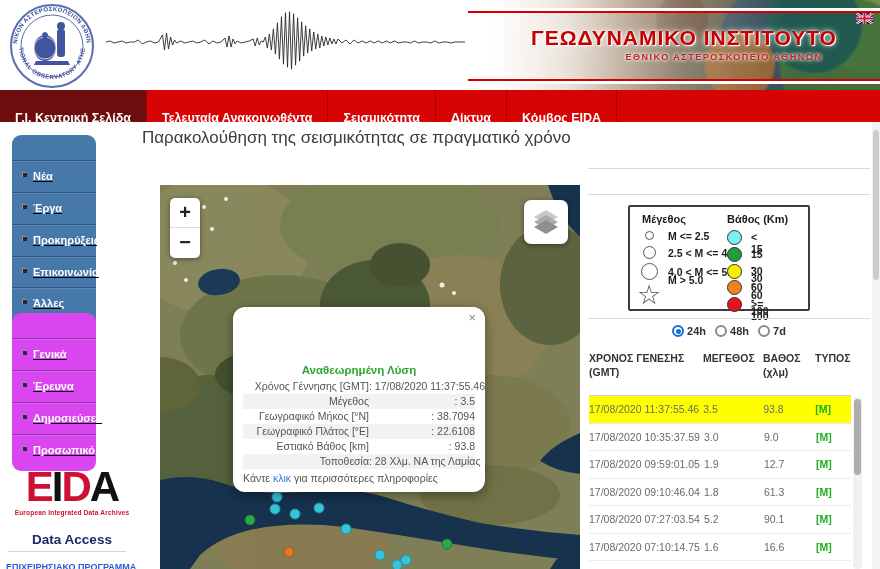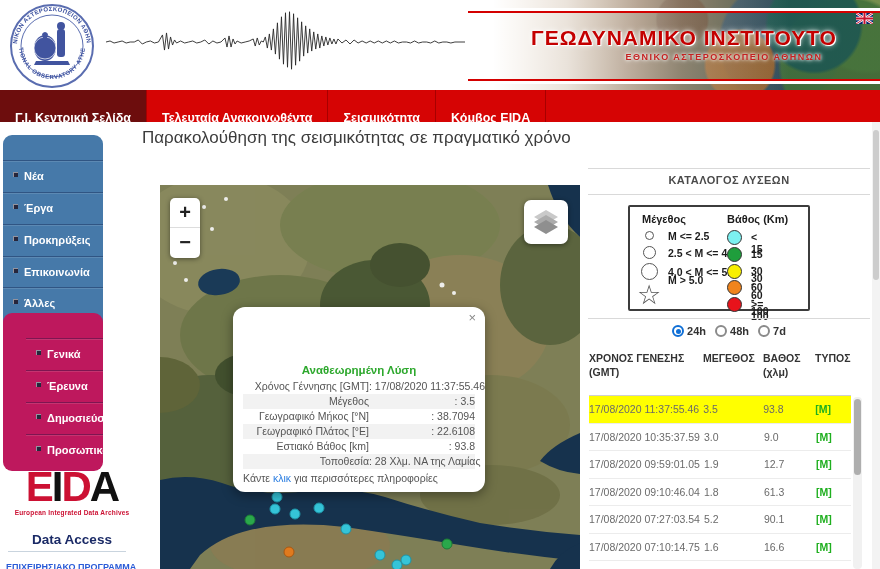--- a/index.html
+++ b/index.html
@@ -32,23 +32,23 @@
     text-shadow:0 0 3px #fff,0 0 5px #fff; }
 
   
   .navbar { position:absolute; left:0; top:90px; width:880px; height:32px; background:#d60404; display:flex; }
   .nav-item { color:#fff; font-size:12.5px; font-weight:bold; line-height:32px; padding:12px 15px;
     border-right:1px solid #a80000; cursor:pointer; white-space:nowrap; }
   .nav-item.active { background:#6d0d0d; }
   .flag { position:absolute; right:7px; top:10px; }
 
   
-  .side-box { position:absolute; left:3px; width:100px; border-radius:9px; padding:25px 0 6px 0; }
+  .side-box { position:absolute; left:12px; width:84px; border-radius:9px; padding:25px 0 6px 0;text-decoration:underline; }
   .side-box.primary { top:135px; background:#4679a9; }
-  .side-box.secondary { top:313px; background:#be185d;padding-left:23px; }
+  .side-box.secondary { top:313px; background:#d946ef; }
   .side-item { display:flex; align-items:flex-start; gap:6px; padding:8px 6px 8px 10px;
     border-top:1px solid rgba(10,20,60,.35); box-shadow:inset 0 1px 0 rgba(255,255,255,.12); cursor:pointer; }
   .side-item .blt { flex:0 0 5px; width:5px; height:5px; margin-top:3px; background:#26263c;
     box-shadow:inset 1px 1px 0 rgba(255,255,255,.5); }
   .side-item span.lbl { color:#fff; font-size:11px; font-weight:bold; line-height:1.35; }
 
   .eida { position:absolute; left:6px; top:466px; width:132px; text-align:center; }
   .eida-word { font-size:42px; font-weight:bold; letter-spacing:-2px; line-height:1;
     font-family:"Liberation Sans",sans-serif; }
   .eida-word .r { color:#cc1133; } .eida-word .k { color:#111; }
@@ -164,20 +164,21 @@
     <div class="banner-frame"></div>
     <div class="banner-title">ΓΕΩΔΥΝΑΜΙΚΟ ΙΝΣΤΙΤΟΥΤΟ</div>
     <div class="banner-sub">ΕΘΝΙΚΟ ΑΣΤΕΡΟΣΚΟΠΕΙΟ ΑΘΗΝΩΝ</div>
   </div>
 
   <div class="navbar">
 
   <div class="nav-item active">Γ.Ι. Κεντρική Σελίδα</div>
       <div class="nav-item">Τελευταία Ανακοινωθέντα</div>
       <div class="nav-item">Σεισμικότητα</div>
+      <div class="nav-item">Δίκτυα</div>
       <div class="nav-item">Κόμβος EIDA</div>
     </div>
   <div class="flag">
     <svg width="17" height="11" viewBox="0 0 17 11">
       <rect width="17" height="11" fill="#012169"></rect>
       <path d="M0 0 L17 11 M17 0 L0 11" stroke="#fff" stroke-width="2.4"></path>
       <path d="M0 0 L17 11 M17 0 L0 11" stroke="#C8102E" stroke-width="1"></path>
       <path d="M8.5 0 V11 M0 5.5 H17" stroke="#fff" stroke-width="3.6"></path>
       <path d="M8.5 0 V11 M0 5.5 H17" stroke="#C8102E" stroke-width="2"></path>
     </svg>
@@ -348,21 +349,20 @@
           <div class="popup-row">
             <span class="pl">Τοποθεσία</span>
             <span class="pv">: 28 Χλμ. ΝΑ της Λαμίας</span>
           </div>
         </div>
       <div class="popup-foot"><span>Κάντε </span><a>κλικ</a><span> για περισσότερες πληροφορίες</span></div>
     </div>
   </div>
 
   <div class="hr" style="top:168px;"></div>
-  <div class="panel-title">ΚΑΤΑΛΟΓΟΣ ΛΥΣΕΩΝ</div>
   <div class="hr" style="top:194px;"></div>
 
   <div class="legendbox">
     <div class="leg-h" style="left:12px;top:6px;">Μέγεθος</div>
     <span class="mag-c" style="left:15px;top:24px;width:9px;height:9px;"></span>
     <div class="leg-lab" style="left:38px;top:23px;">M &lt;= 2.5</div>
     <span class="mag-c" style="left:13px;top:39px;width:13px;height:13px;"></span>
     <div class="leg-lab" style="left:38px;top:40px;">2.5 &lt; M &lt;= 4.0</div>
     <span class="mag-c" style="left:11px;top:56px;width:17px;height:17px;"></span>
     <div class="leg-lab" style="left:38px;top:59px;">4.0 &lt; M &lt;= 5.0</div>

